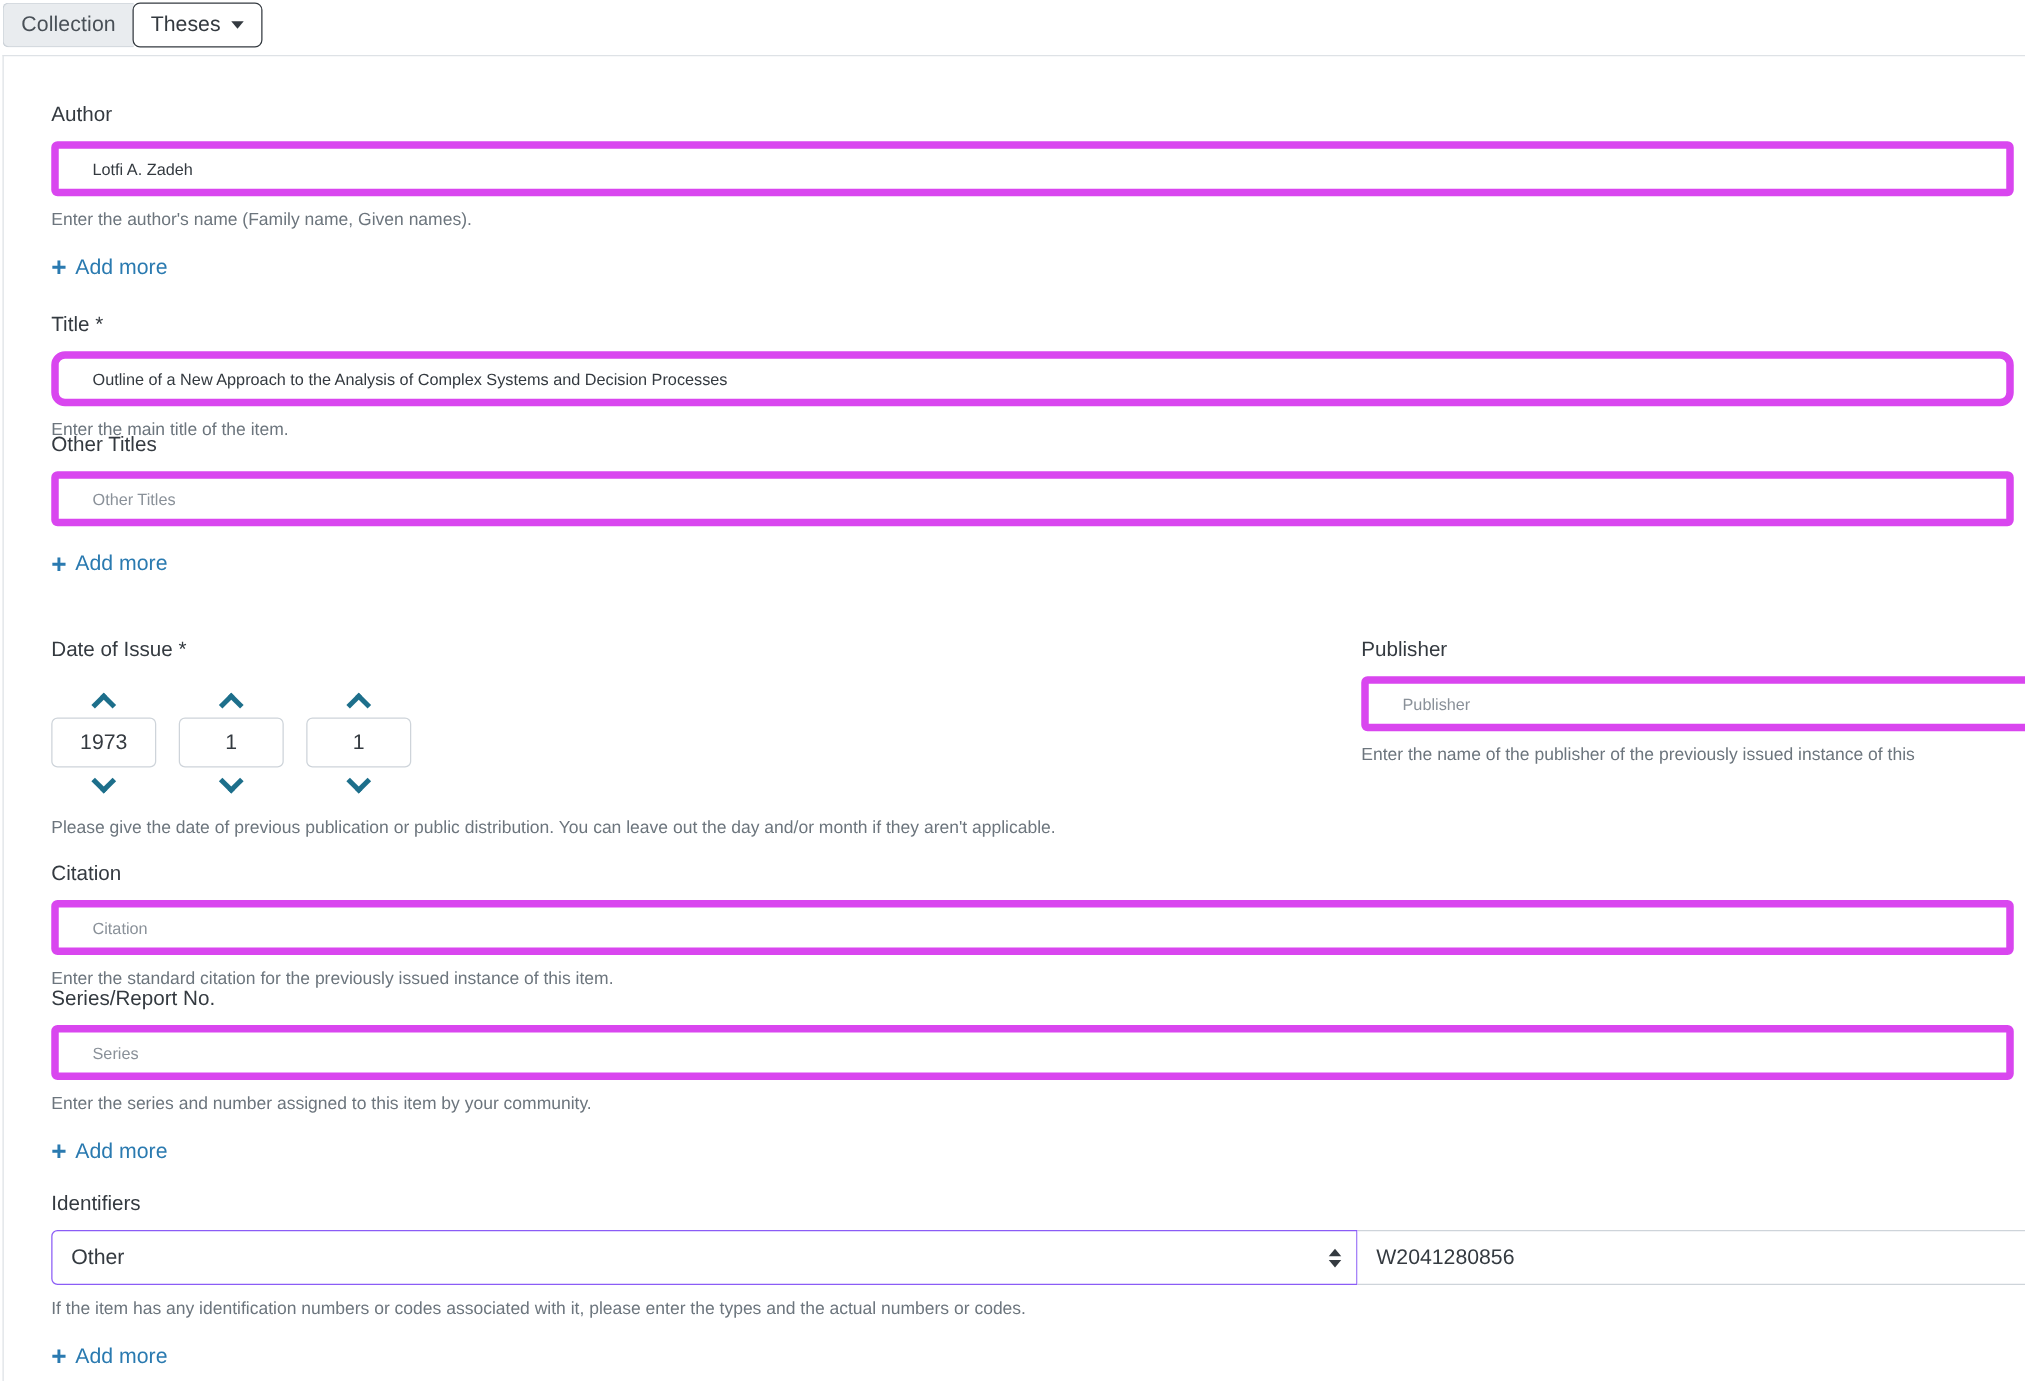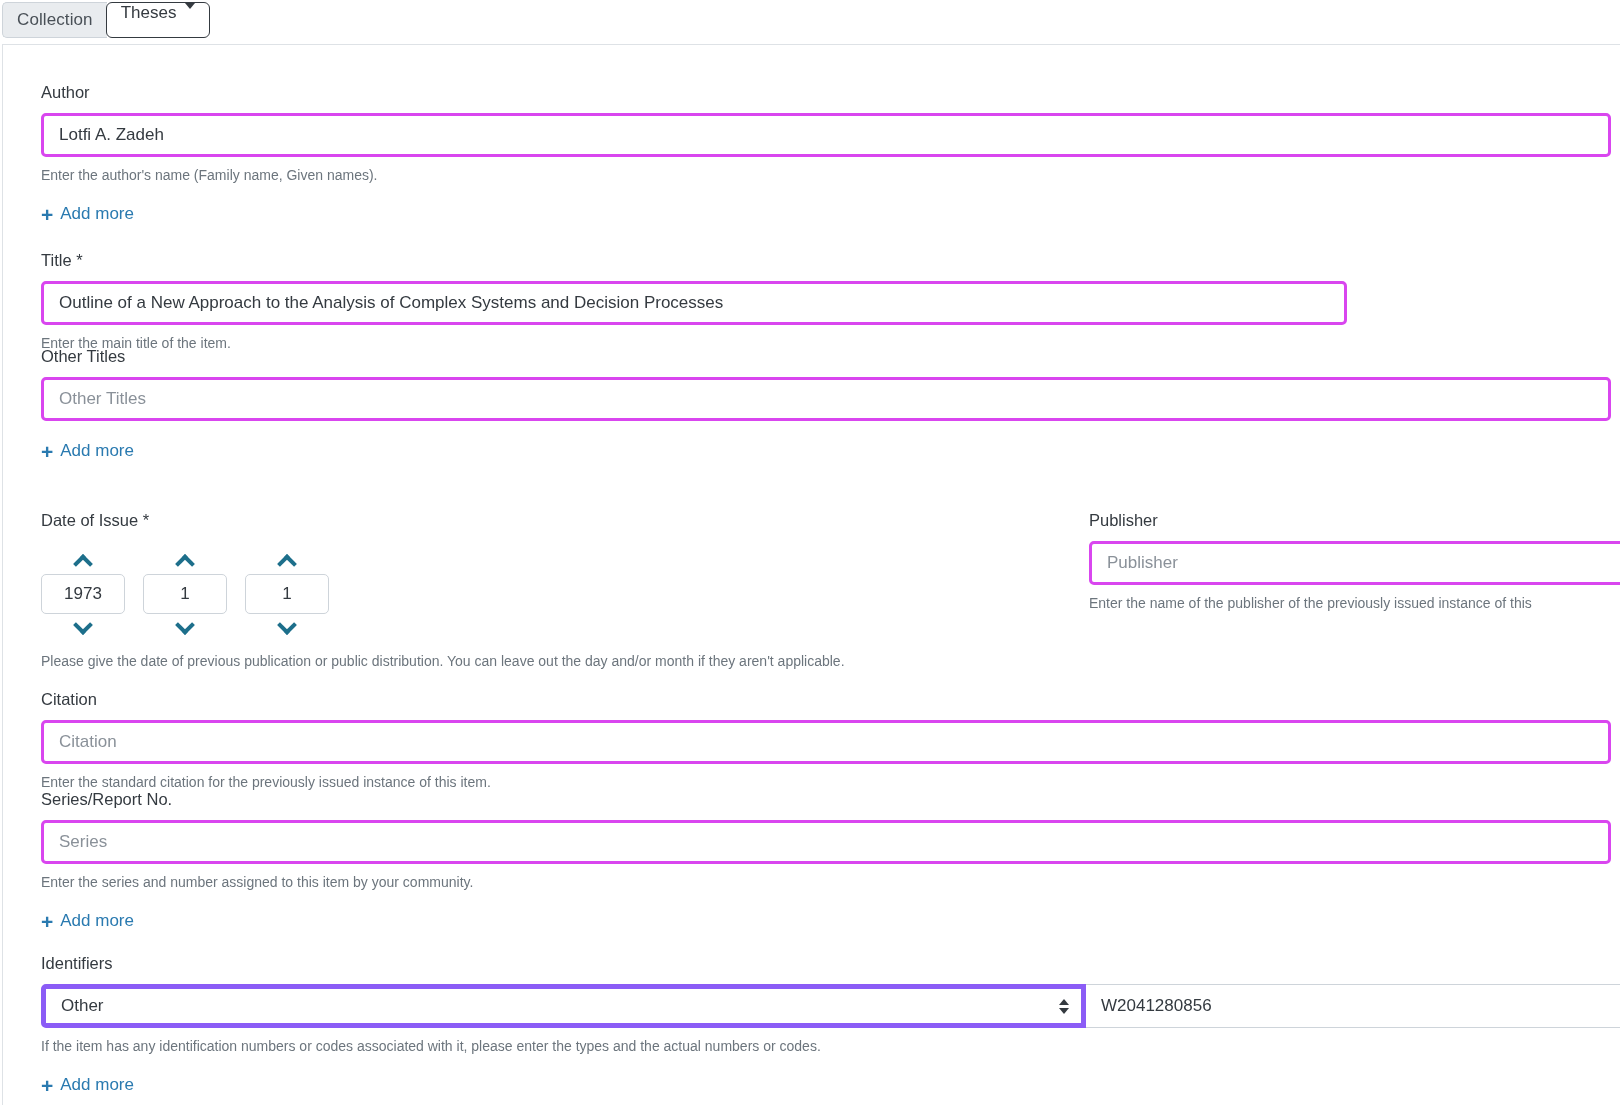--- a/index.html
+++ b/index.html
@@ -21,21 +21,21 @@
     display: flex; align-items: center;
     padding: 0 14px;
     background: #e9ecef;
     border: 1px solid #ced4da;
     border-right: none;
     border-radius: 5px 0 0 5px;
     font-size: 17px; color: #495057;
     letter-spacing: .1px;
   }
   .collection-dropdown {
-    display: flex; gap: 9px;
+    display: flex; align-items: center; gap: 9px;
     padding: 0 14px;
     background: #ffffff;
     border: 1px solid #343a40;
     border-radius: 6px;
     font-size: 17px; color: #343a40;
     cursor: pointer;
     margin-left: -1px;
   }
   .caret {
     width: 0; height: 0;
@@ -66,25 +66,25 @@
   }
   .f-hint {
     font-size: 14px;
     color: #6c757d;
     line-height: 18px;
     white-space: nowrap;
   }
   .f-input {
     display: flex; align-items: center;
     height: 44px;
-    border: 3px solid #d946ef;
+    border: 6px solid #d946ef;
     border-radius: 5px;
     background: #fff;
-    padding: 0 15px;
-    font-size: 17px;
+    padding: 0 27px;
+    font-size: 13px;
     color: #343a40;
     overflow: hidden;
     white-space: nowrap;
   }
   .f-input.placeholder { color: #8a9199; }
 
   .addmore {
     display: inline-flex; align-items: center; gap: 7px;
     color: #2a7ab0;
     font-size: 17px;
@@ -121,21 +121,21 @@
     border-radius: 5px;
     display: flex; align-items: center; justify-content: center;
     font-size: 17px; color: #343a40;
     background: #fff;
   }
 
   
   .ident-row { display: flex; align-items: stretch; }
   .ident-select {
     width: 1045px; height: 44px;
-    border: 5px solid #8b5cf6;
+    border: 1px solid #8b5cf6;
     border-radius: 5px 0 0 5px;
     background: #fff;
     display: flex; align-items: center; justify-content: space-between;
     padding: 0 12px 0 15px;
     font-size: 17px; color: #343a40;
     cursor: pointer;
   }
   .sel-arrows { display: flex; flex-direction: column; align-items: center; gap: 3px; }
   .tri-up {
     width: 0; height: 0;
@@ -180,21 +180,21 @@
       <div class="f-input" style="width:1570px; margin-top:11px;">Lotfi A. Zadeh</div>
       <div class="f-hint" style="margin-top:9px;">Enter the author's name (Family name, Given names).</div>
       <div class="addmore" style="margin-top:20px;">
         <span class="plus">+</span>
         <span>Add more</span>
       </div>
     </div>
 
     <div class="field" style="left:38px; top:172px;">
       <div class="f-label">Title *</div>
-      <div class="f-input" style="width:1306px; margin-top:11px;">Outline of a New Approach to the Analysis of Complex Systems and Decision Processes</div>
+      <div class="f-input" style="width:1570px; margin-top:11px;border-radius:11px;">Outline of a New Approach to the Analysis of Complex Systems and Decision Processes</div>
       <div class="f-hint" style="margin-top:9px;">Enter the main title of the item.</div>
     </div>
 
     <div class="field" style="left:38px; top:268px;">
       <div class="f-label">Other Titles</div>
       <div class="f-input placeholder" style="width:1570px; margin-top:11px;" title="Other Titles">Other Titles</div>
       <div class="addmore" style="margin-top:20px;">
         <span class="plus">+</span>
         <span>Add more</span>
       </div>

